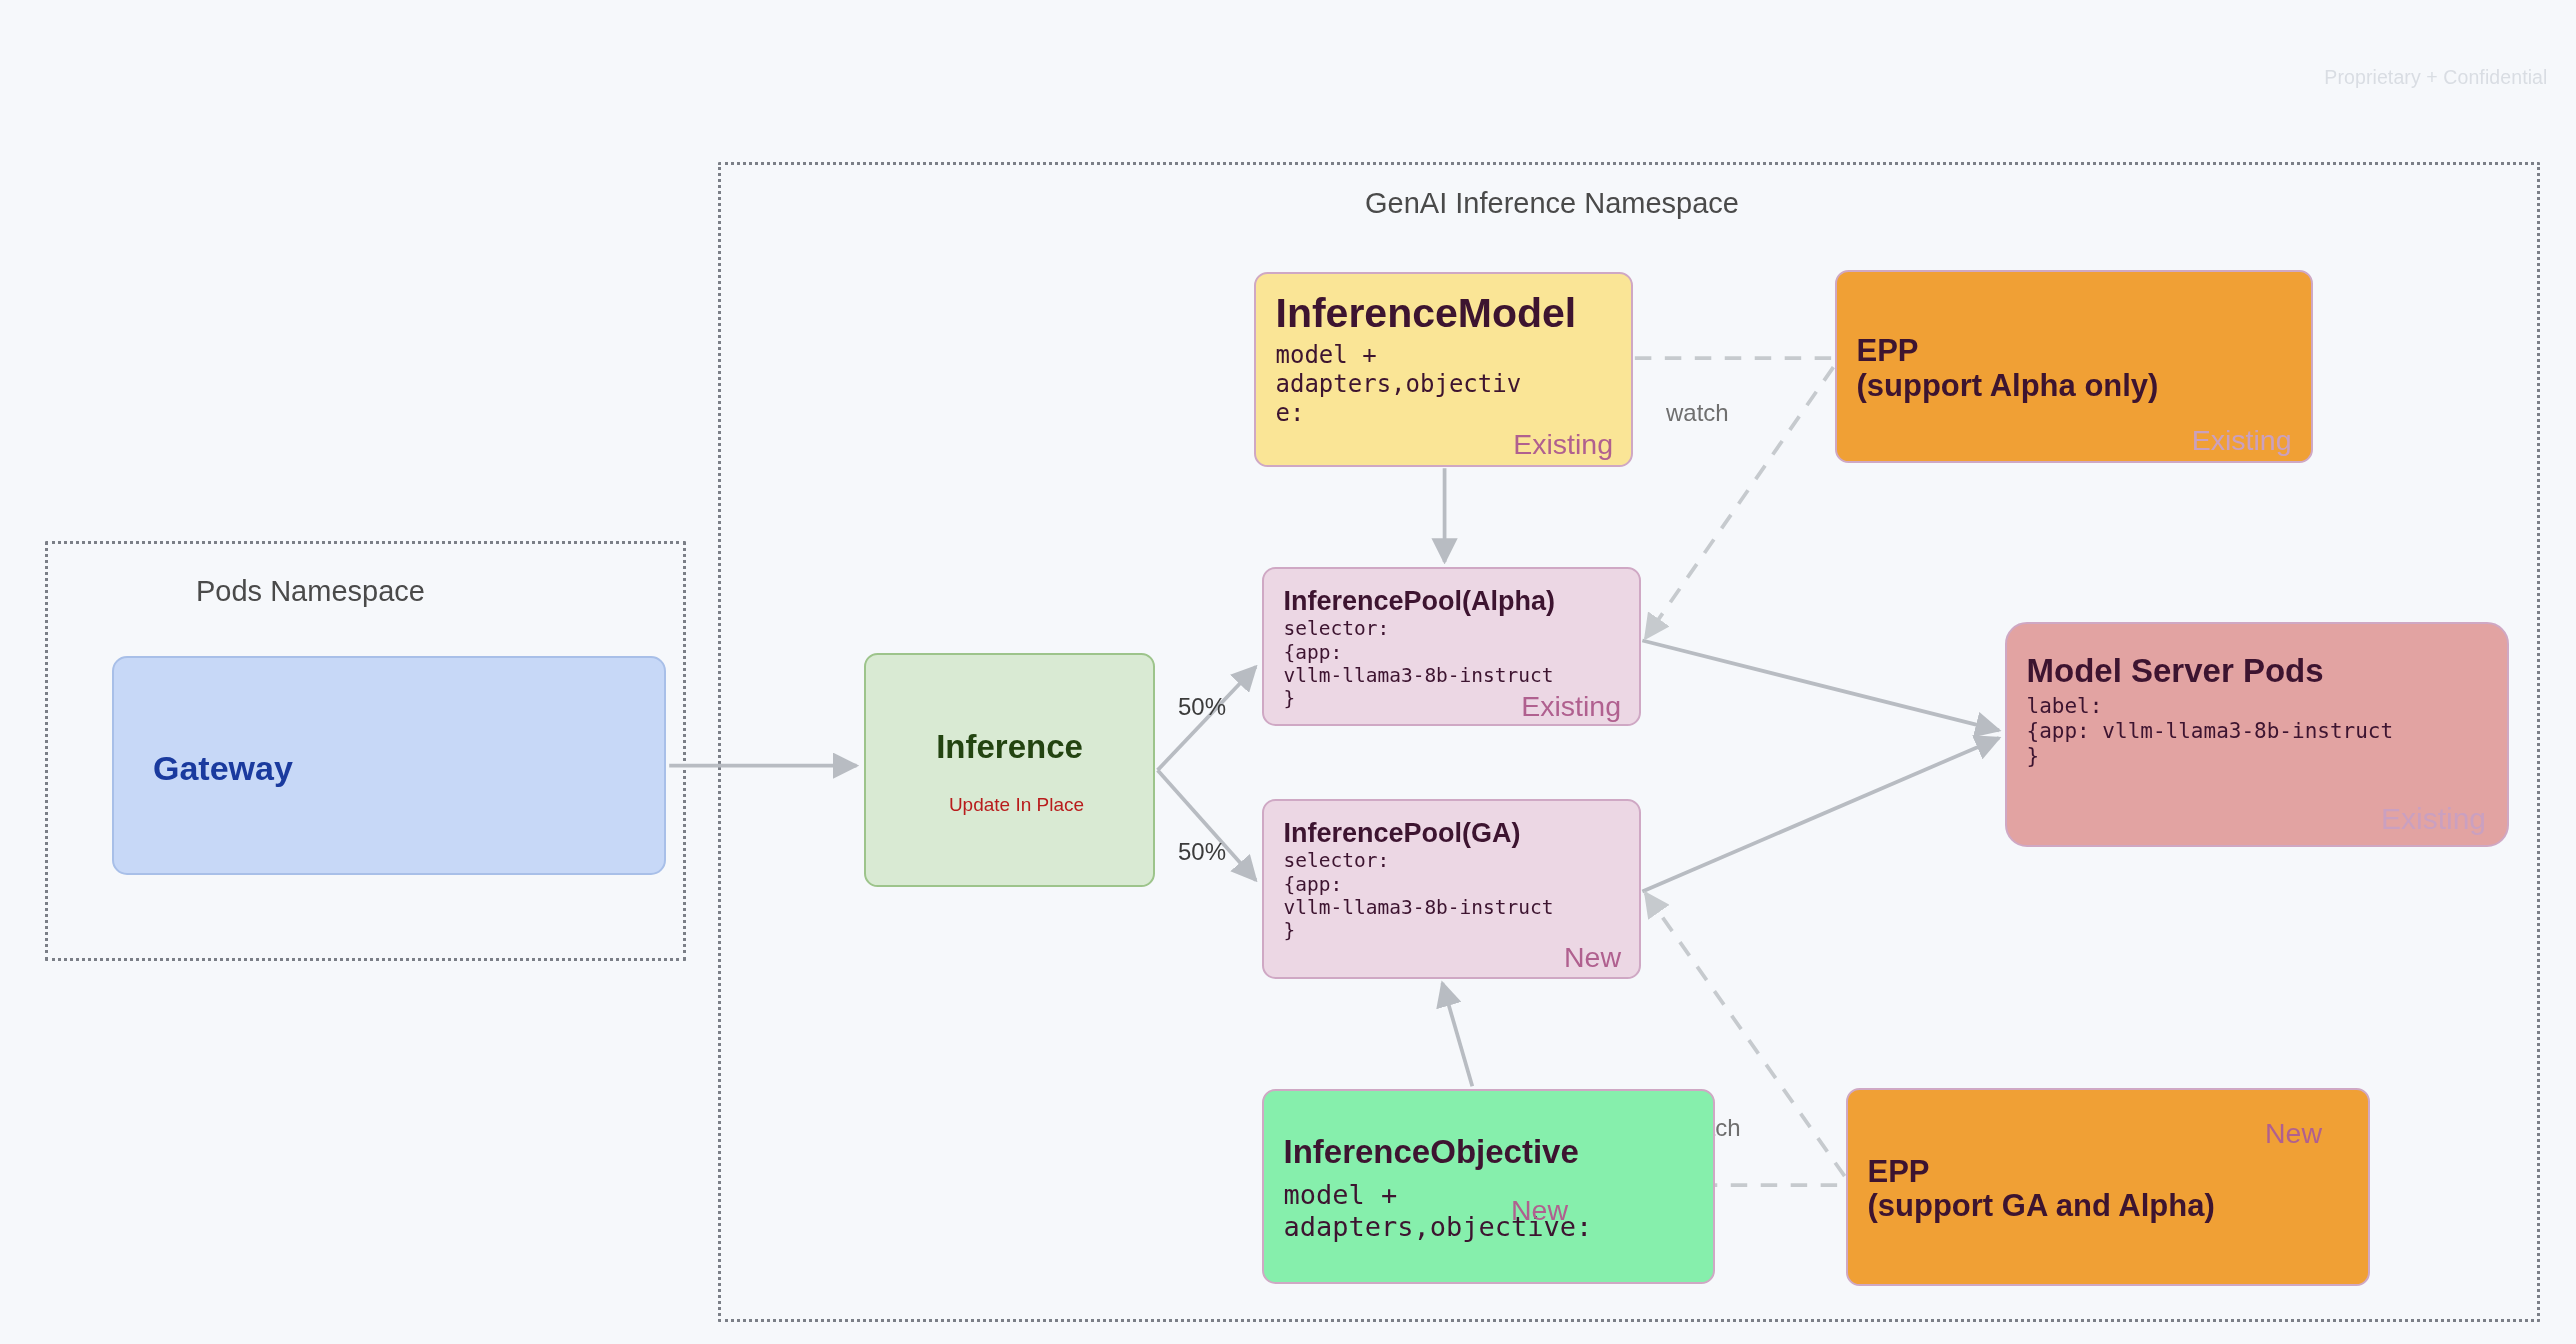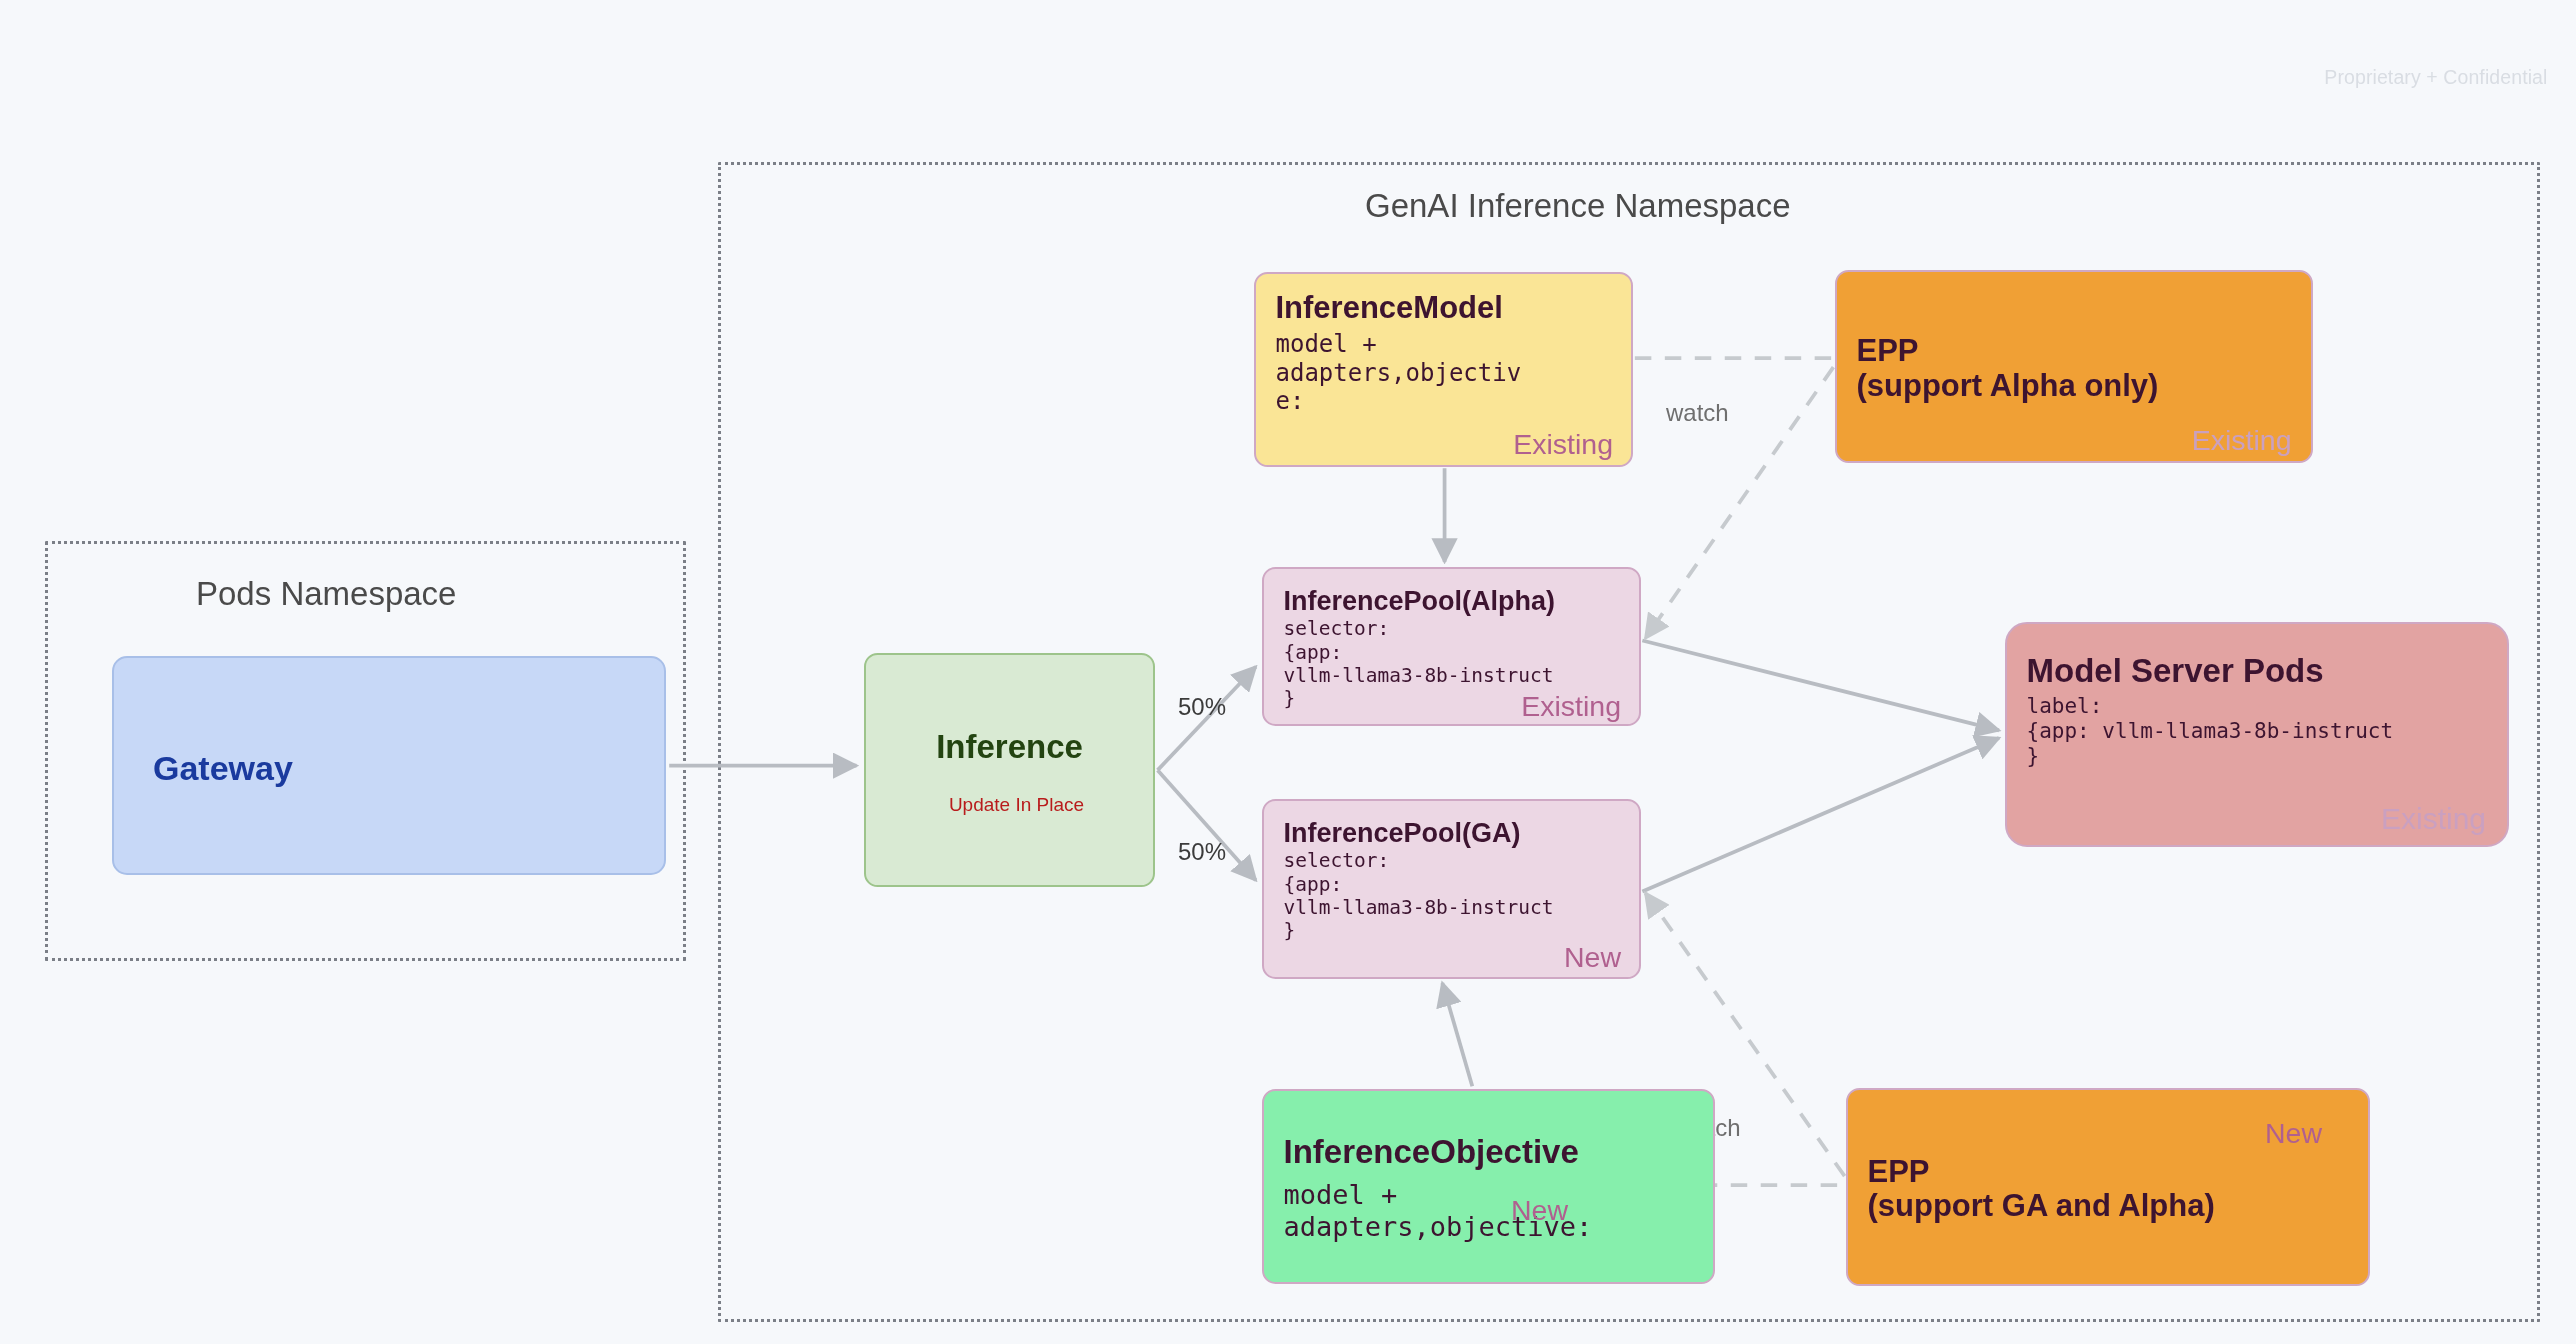--- a/index.html
+++ b/index.html
@@ -38,21 +38,21 @@
     white-space: nowrap;
   }
   .ns-box {
     position: absolute;
     border: 3px dotted #7b7f87;
     border-radius: 1.5px;
     box-sizing: border-box;
   }
   .ns-title {
     position: absolute;
-    font-size: 33px;
+    font-size: 29px;
     color: #4a4a4a;
     white-space: nowrap;
   }
   .node {
     position: absolute;
     box-sizing: border-box;
     border-radius: 13.5px;
     border: 2.2px solid #cfa8c4;
     padding: 16.5px 19.5px 12px 19.5px;
   }
@@ -96,21 +96,21 @@
   }
   #node-httproute .title { font-size: 33px; color: #234411; }
   #node-httproute .sub {
     font-size: 19px; color: #b91c1c; margin-top: 28.5px; margin-left: 14px;
   }
 
   #node-inferencemodel {
     left: 1254px; top: 272px; width: 379px; height: 195px;
     background: #fae596;
   }
-  #node-inferencemodel .title { font-size: 31px; }
+  #node-inferencemodel .title { font-size: 41px; }
   #node-inferencemodel .body { font-size: 24px; margin-top: 4.5px; }
   #badge-im { right: 18px; bottom: 4.5px; font-size: 28.5px; }
 
   #node-epp-alpha {
     left: 1835px; top: 270px; width: 478px; height: 193px;
     background: #f0a035;
     display: flex; align-items: center;
   }
   #node-epp-alpha .title { font-size: 31px; }
   #badge-eppa { right: 19.5px; bottom: 4.5px; font-size: 28.5px; color: #caa0c0; }

